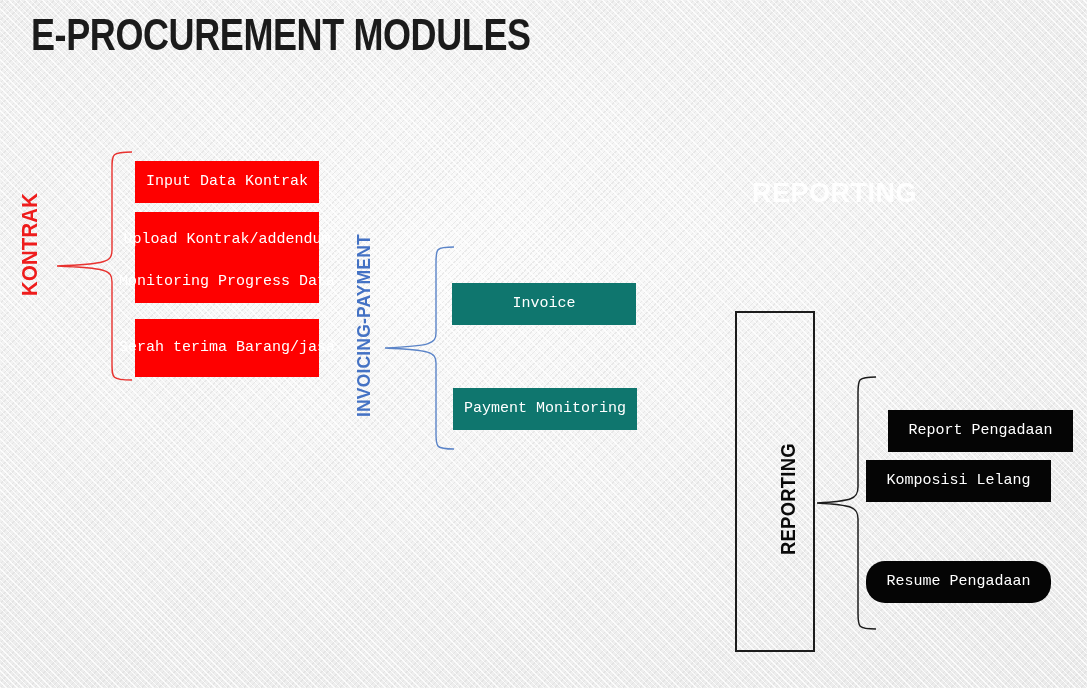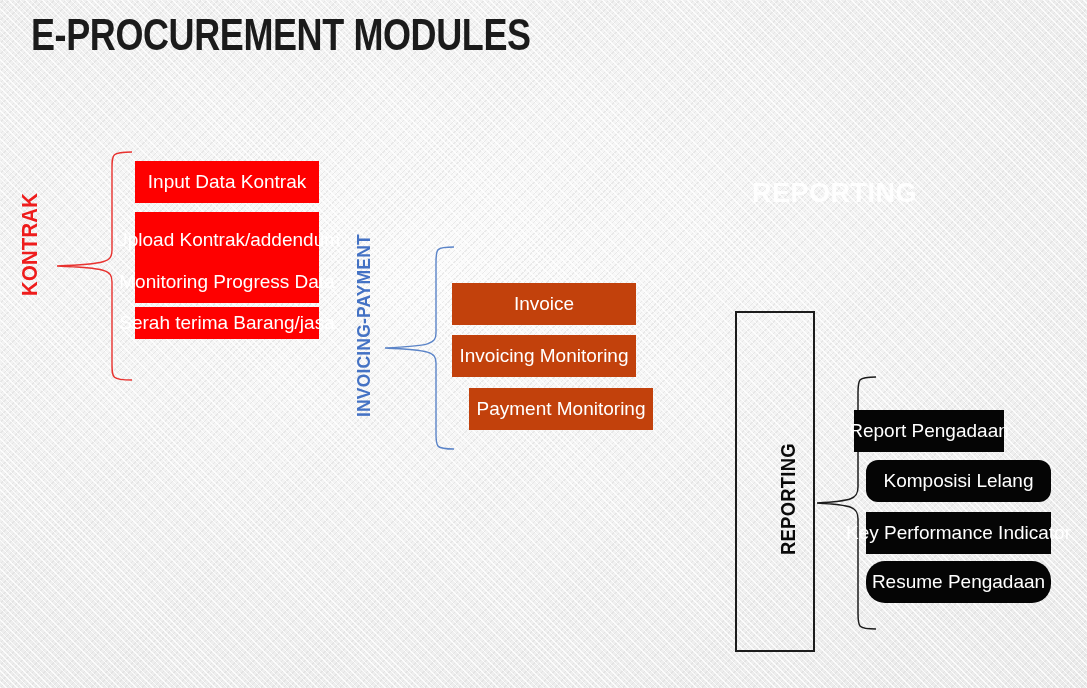--- a/index.html
+++ b/index.html
@@ -65,28 +65,29 @@
   }
 
   
   .mod-box {
     position: absolute;
     display: flex;
     align-items: center;
     justify-content: center;
     text-align: center;
     color: #ffffff;
-    font-size: 19px;
+    font-size: 15px;
     line-height: 16px;
     padding: 0 14px;
     box-sizing: border-box;
     white-space: nowrap;
+    font-family: Liberation Mono, monospace;
   }
   .mod-box.red   { background: #fe0000; }
-  .mod-box.blue  { background: #c2410c; }
+  .mod-box.blue  { background: #0f766e; }
   .mod-box.black { background: #050505; }
 
   
   .vlabel {
     position: absolute;
     font-family: "Liberation Sans Narrow", "Liberation Sans", sans-serif;
     font-weight: bold;
     white-space: nowrap;
     transform-origin: left top;
   }
@@ -153,50 +154,48 @@
              L 62 100
              C 62 112, 56 114, 7 116
              C 56 118, 62 120, 62 132
              L 62 214
              C 62 228, 62 230, 82 230" fill="none" stroke="#e8322f" stroke-width="1.4"></path>
   </svg>
 
   <div class="mod-box red" style="left:135px; top:161px; width:184px; height:42px;">Input Data Kontrak</div>
   <div class="mod-box red" style="left:135px; top:212px; width:184px; height:56px;">Upload Kontrak/addendum</div>
   <div class="mod-box red" style="left:135px; top:261px; width:184px; height:42px;">Monitoring Progress Data</div>
-  <div class="mod-box red" style="left:135px; top:307px; width:184px; height:32px;">Serah terima Barang/jasa</div>
+  <div class="mod-box red" style="left:135px; top:319px; width:184px; height:58px;">Serah terima Barang/jasa</div>
 
   <div class="vlabel" id="label-invoicing">INVOICING-PAYMENT</div>
 
   <svg class="brace-svg" style="left:380px; top:245px;" width="80" height="208" viewBox="0 0 80 208">
     <path d="M 74 2
              C 56 2, 56 4, 56 17
              L 56 88
              C 56 99, 50 101, 5 103
              C 50 105, 56 107, 56 118
              L 56 189
              C 56 202, 56 204, 74 204" fill="none" stroke="#5b84c8" stroke-width="1.4"></path>
   </svg>
 
   <div class="mod-box blue" style="left:452px; top:283px; width:184px; height:42px;">Invoice</div>
-  <div class="mod-box blue" style="left:452px; top:335px; width:184px; height:42px;">Invoicing Monitoring</div>
-  <div class="mod-box blue" style="left:453px; top:388px; width:184px; height:42px;margin-left:16px;">Payment Monitoring</div>
+  <div class="mod-box blue" style="left:453px; top:388px; width:184px; height:42px;">Payment Monitoring</div>
 
   <div id="reporting-frame"></div>
 
   <div class="vlabel" id="label-reporting">REPORTING</div>
 
   <svg class="brace-svg" style="left:812px; top:374px;" width="70" height="260" viewBox="0 0 70 260">
     <path d="M 64 3
              C 46 3, 46 5, 46 19
              L 46 113
              C 46 125, 40 127, 5 129
              C 40 131, 46 133, 46 145
              L 46 239
              C 46 253, 46 255, 64 255" fill="none" stroke="#1c1c1c" stroke-width="1.5"></path>
   </svg>
 
-  <div class="mod-box black" style="left:854px; top:410px; width:150px; height:42px;">Report Pengadaan</div>
-  <div class="mod-box black" style="left:866px; top:460px; width:185px; height:42px;border-radius:12px;">Komposisi Lelang</div>
-  <div class="mod-box black" style="left:866px; top:512px; width:185px; height:42px;">Key Performance Indicator</div>
+  <div class="mod-box black" style="left:888px; top:410px; width:185px; height:42px;">Report Pengadaan</div>
+  <div class="mod-box black" style="left:866px; top:460px; width:185px; height:42px;">Komposisi Lelang</div>
   <div class="mod-box black" style="left:866px; top:561px; width:185px; height:42px;border-radius:19px;">Resume Pengadaan</div>
 
 </div>
 
 </body></html>

